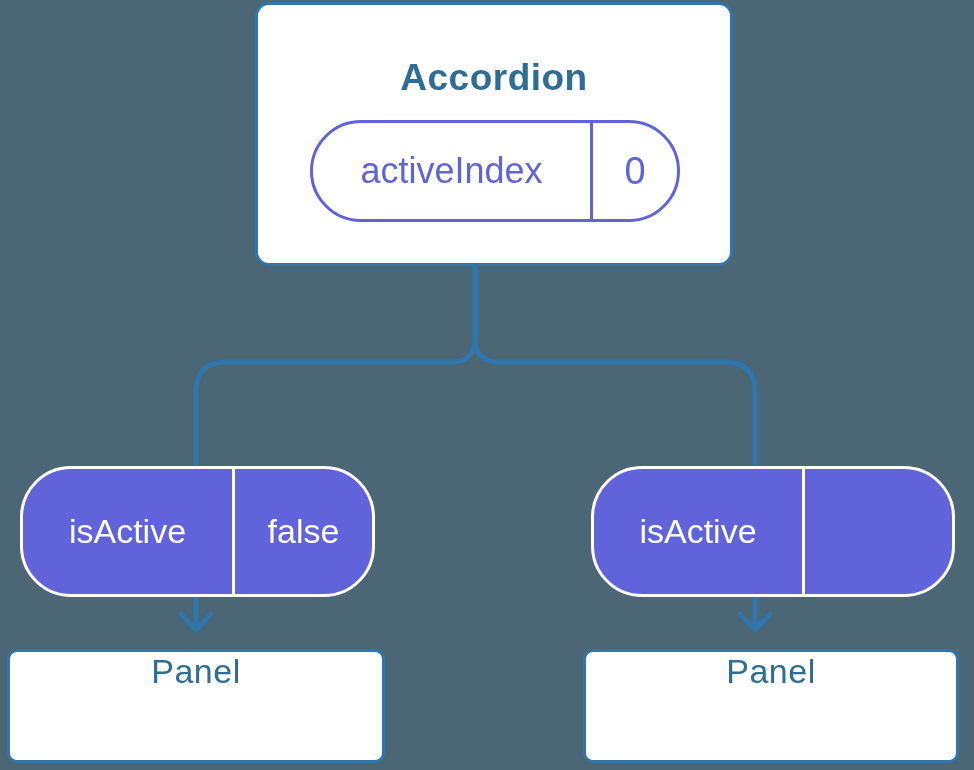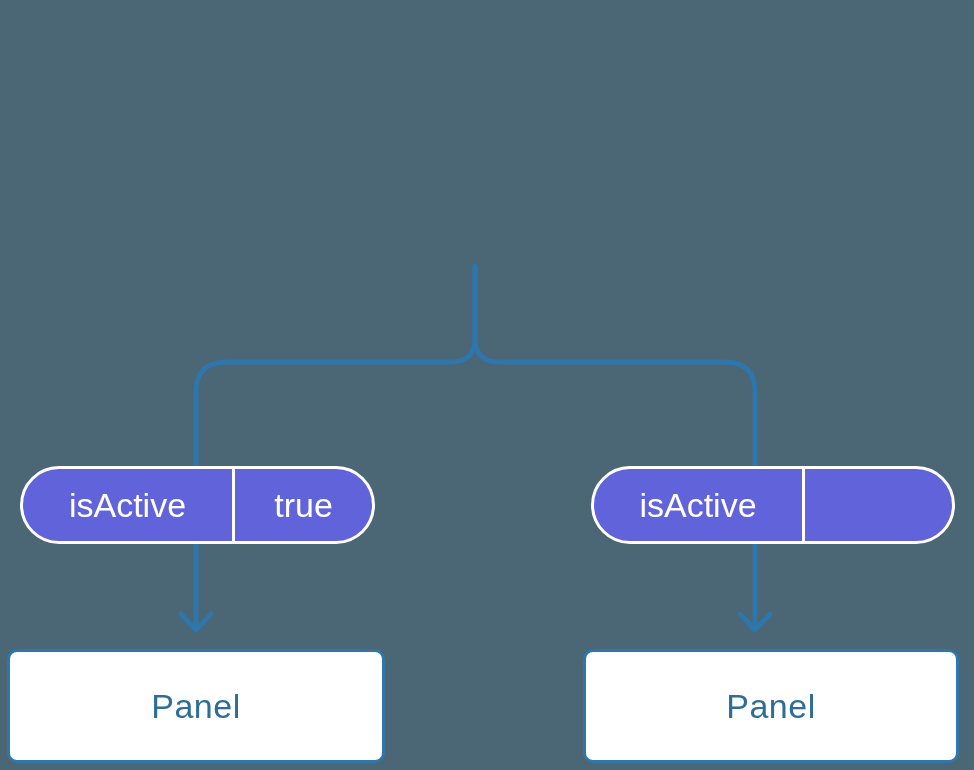--- a/index.html
+++ b/index.html
@@ -79,21 +79,21 @@
     display: flex;
     align-items: center;
     justify-content: center;
     font-size: 38px;
     color: var(--purple);
   }
 
   .prop-pill {
     position: absolute;
     top: 466px;
-    height: 78px;
+    height: 131px;
     background: var(--purple);
     border: 3px solid var(--pill-text-on-purple);
     border-radius: 51px;
     display: flex;
     align-items: stretch;
     overflow: hidden;
     color: var(--pill-text-on-purple);
   }
   .prop-pill .pill-name {
     display: flex;
@@ -115,21 +115,21 @@
   .prop-pill.right .pill-name { width: 211px; }
 
   .panel-card {
     position: absolute;
     top: 649px;
     height: 114px;
     background: var(--card-background);
     border: 3px solid var(--line);
     border-radius: 10px;
     display: flex;
-    align-items: center;
+    align-items: flex-start;
     justify-content: center;
   }
   .panel-card.left  { left: 7px;   width: 378px; }
   .panel-card.right { left: 583px; width: 376px; }
   .panel-label {
     font-size: 34px;
     font-weight: 500;
     color: var(--heading);
     letter-spacing: 0.5px;
   }
@@ -139,24 +139,31 @@
 
 <div class="canvas">
 
   <svg class="connectors" viewBox="0 0 974 770" xmlns="http://www.w3.org/2000/svg">
     <path class="conn" d="M475,266 L475,338 Q475,362 451,362 L226,362 Q196,362 196,392 L196,627"></path>
     <path class="conn" d="M475,266 L475,338 Q475,362 499,362 L725,362 Q755,362 755,392 L755,627"></path>
     <polyline class="conn" points="181,614 196,630 211,614"></polyline>
     <polyline class="conn" points="740,614 755,630 770,614"></polyline>
   </svg>
 
+  <div class="root-card">
+    <div class="root-title">Accordion</div>
+    <div class="state-pill">
+      <span class="pill-name">activeIndex</span>
+      <span class="pill-value">0</span>
+    </div>
+  </div>
 
   <div class="prop-pill left">
     <span class="pill-name">isActive</span>
-    <span class="pill-value">true</span>
+    <span class="pill-value">false</span>
   </div>
 
   <div class="prop-pill right">
     <span class="pill-name">isActive</span>
   </div>
 
   <div class="panel-card left">
     <span class="panel-label">Panel</span>
   </div>
 

